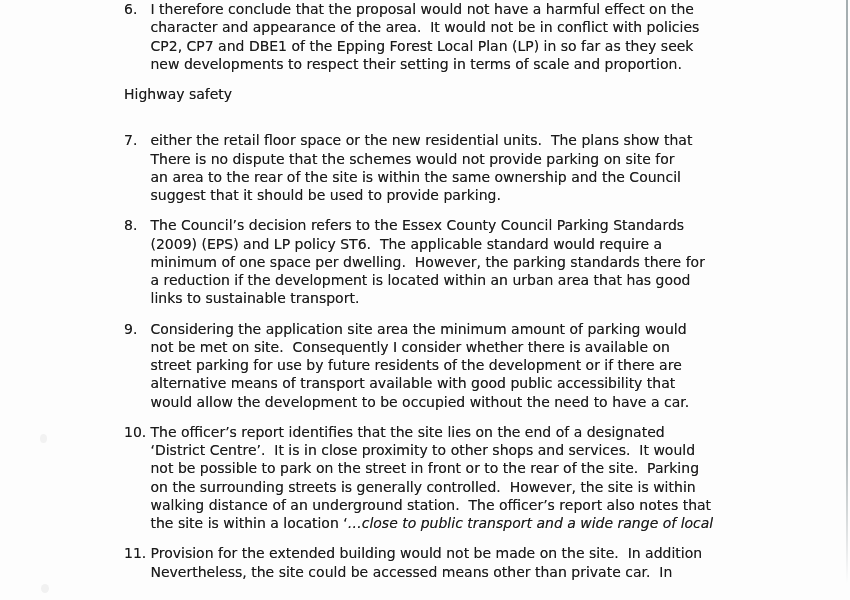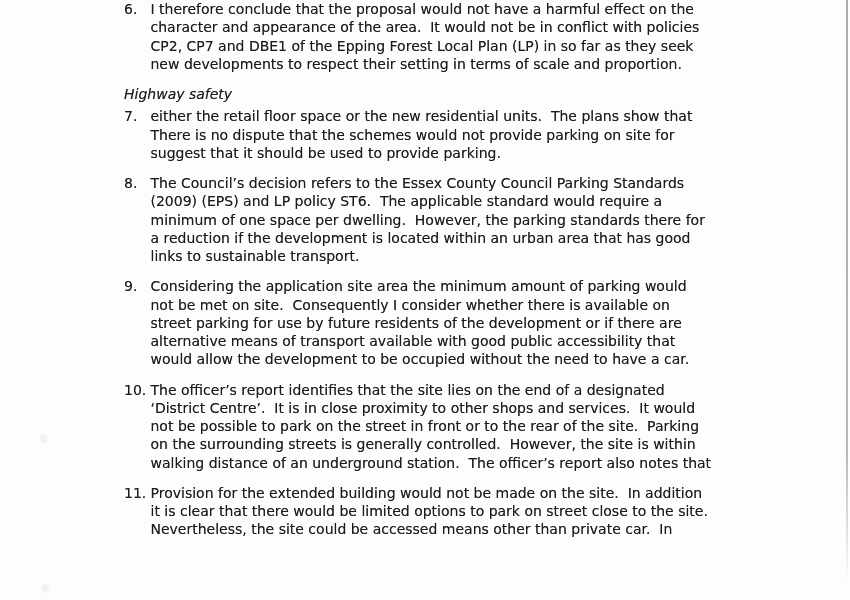--- a/index.html
+++ b/index.html
@@ -30,22 +30,21 @@
   }
   .num {
     position: absolute;
     left: 0;
     top: 0;
   }
   .line {
     white-space: pre;
   }
   .heading {
-    font-style: italic;
-    margin-bottom: 4px;
+    margin-bottom: 28px;
   }
   .it {
     font-style: italic;
   }
   .edge-line {
     position: absolute;
     left: 846px;
     top: 0;
     width: 1.5px;
     height: 584px;
@@ -78,20 +77,21 @@
       <div class="line"><span>I therefore conclude that the proposal would not have a harmful effect on the</span></div>
       <div class="line"><span>character and appearance of the area.  It would not be in conflict with policies</span></div>
       <div class="line"><span>CP2, CP7 and DBE1 of the Epping Forest Local Plan (LP) in so far as they seek</span></div>
       <div class="line"><span>new developments to respect their setting in terms of scale and proportion.</span></div>
     </div>
     <div class="heading">Highway safety</div>
     <div class="para">
       <span class="num">7.</span>
       <div class="line"><span>either the retail floor space or the new residential units.  The plans show that</span></div>
       <div class="line"><span>There is no dispute that the schemes would not provide parking on site for</span></div>
+      <div class="line"><span>an area to the rear of the site is within the same ownership and the Council</span></div>
       <div class="line"><span>suggest that it should be used to provide parking.</span></div>
     </div>
     <div class="para">
       <span class="num">8.</span>
       <div class="line"><span>The Council’s decision refers to the Essex County Council Parking Standards</span></div>
       <div class="line"><span>(2009) (EPS) and LP policy ST6.  The applicable standard would require a</span></div>
       <div class="line"><span>minimum of one space per dwelling.  However, the parking standards there for</span></div>
       <div class="line"><span>a reduction if the development is located within an urban area that has good</span></div>
       <div class="line"><span>links to sustainable transport.</span></div>
     </div>
@@ -103,24 +103,24 @@
       <div class="line"><span>alternative means of transport available with good public accessibility that</span></div>
       <div class="line"><span>would allow the development to be occupied without the need to have a car.</span></div>
     </div>
     <div class="para">
       <span class="num">10.</span>
       <div class="line"><span>The officer’s report identifies that the site lies on the end of a designated</span></div>
       <div class="line"><span>‘District Centre’.  It is in close proximity to other shops and services.  It would</span></div>
       <div class="line"><span>not be possible to park on the street in front or to the rear of the site.  Parking</span></div>
       <div class="line"><span>on the surrounding streets is generally controlled.  However, the site is within</span></div>
       <div class="line"><span>walking distance of an underground station.  The officer’s report also notes that</span></div>
+      <div class="line"><span>the site is within a location ‘</span><span class="it">…close to public transport and a wide range of local</span></div>
     </div>
     <div class="para">
       <span class="num">11.</span>
       <div class="line"><span>Provision for the extended building would not be made on the site.  In addition</span></div>
-      <div class="line"><span>it is clear that there would be limited options to park on street close to the site.</span></div>
       <div class="line"><span>Nevertheless, the site could be accessed means other than private car.  In</span></div>
     </div>
   </div>
 
 <div class="edge-line" id="edge-line" style="background: linear-gradient(rgba(155, 165, 168, 0.9) 0%, rgba(155, 165, 168, 0.75) 78%, rgba(155, 165, 168, 0) 100%);"></div>
 <div class="smudge smudge-a"></div>
 <div class="smudge smudge-b"></div>
 
 </body></html>

